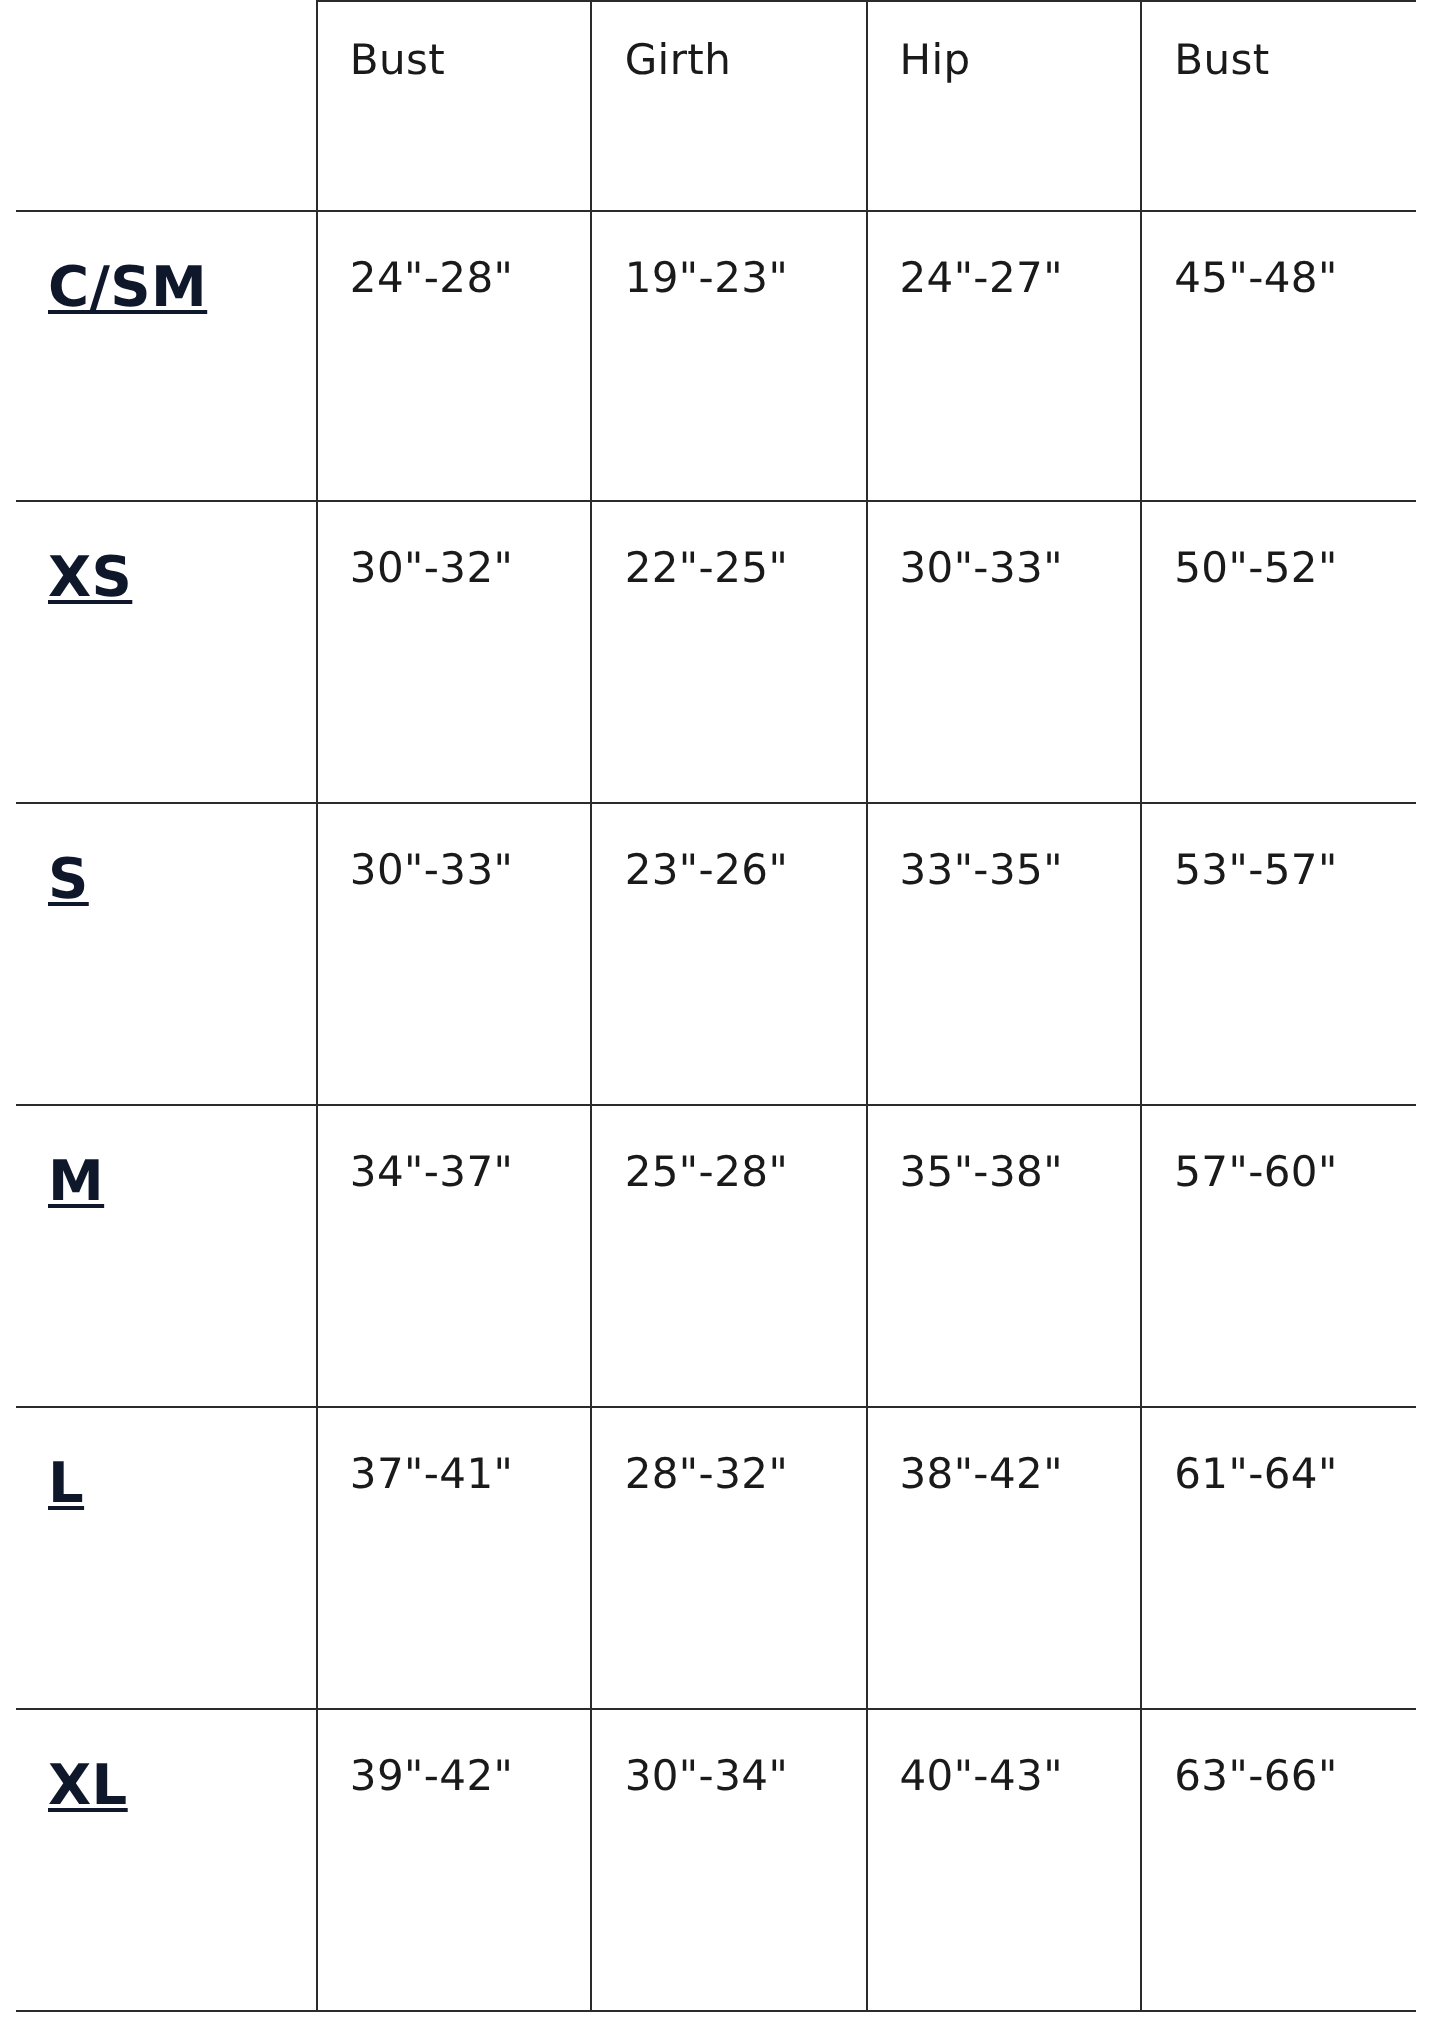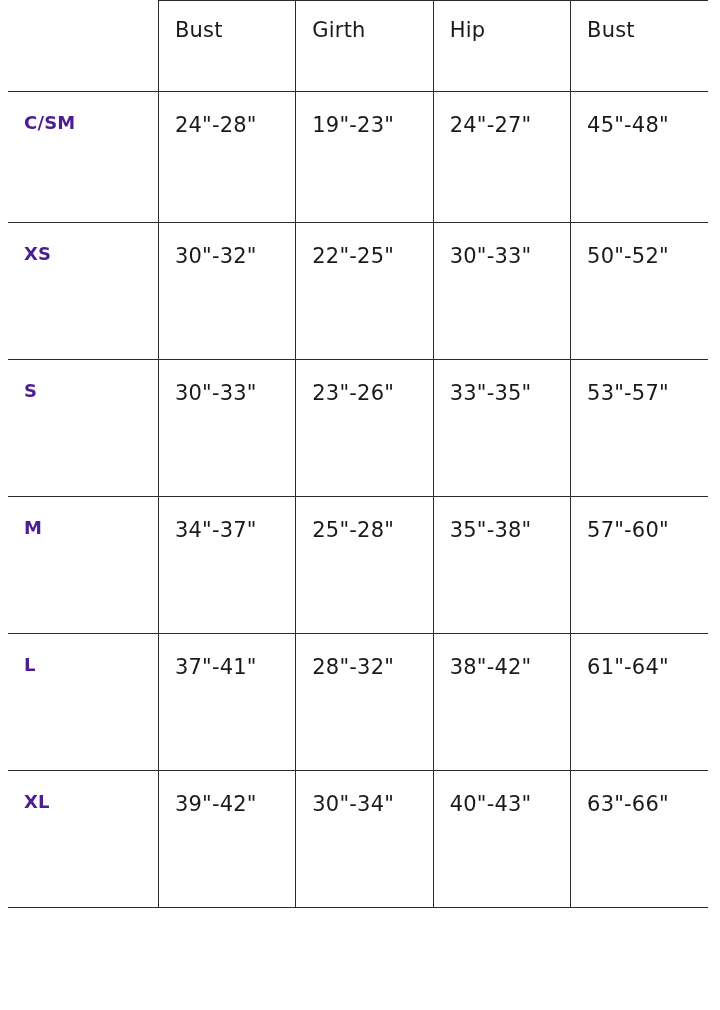--- a/index.html
+++ b/index.html
@@ -26,45 +26,46 @@
     width: 700px;
     margin: 0 0 0 8px;
   }
   table.size-table col.c-label { width: 150px; }
   table.size-table col.c-data  { width: 137px; }
 
   table.size-table td,
   table.size-table th {
     border: 1px solid #2b2b2b;
     vertical-align: top;
-    padding: 14px 14px 14px 16px;
+    padding: 14px 14px 28px 16px;
     font-weight: normal;
     text-align: left;
     line-height: 1.45;
     font-size: 21px;
     letter-spacing: 0.2px;
   }
   
   thead th {
     height: 62px;
     font-size: 21px;
     color: #1a1a1a;
     padding-top: 16px;
   }
   thead th.corner {
     border-left: none;
     border-top: none;
   }
   
   tbody td.size-label {
-    font-size: 18px;
+    font-size: 28px;
     font-weight: bold;
-    color: #4c1d95;
+    color: #0f172a;
     padding-top: 18px;
     border-left: none;
+    text-decoration: underline;
   }
   tbody tr td {
     height: 104px;
   }
   tbody td.meas {
     font-size: 21px;
     color: #1a1a1a;
     padding-top: 18px;
     word-spacing: 0px;
   }

